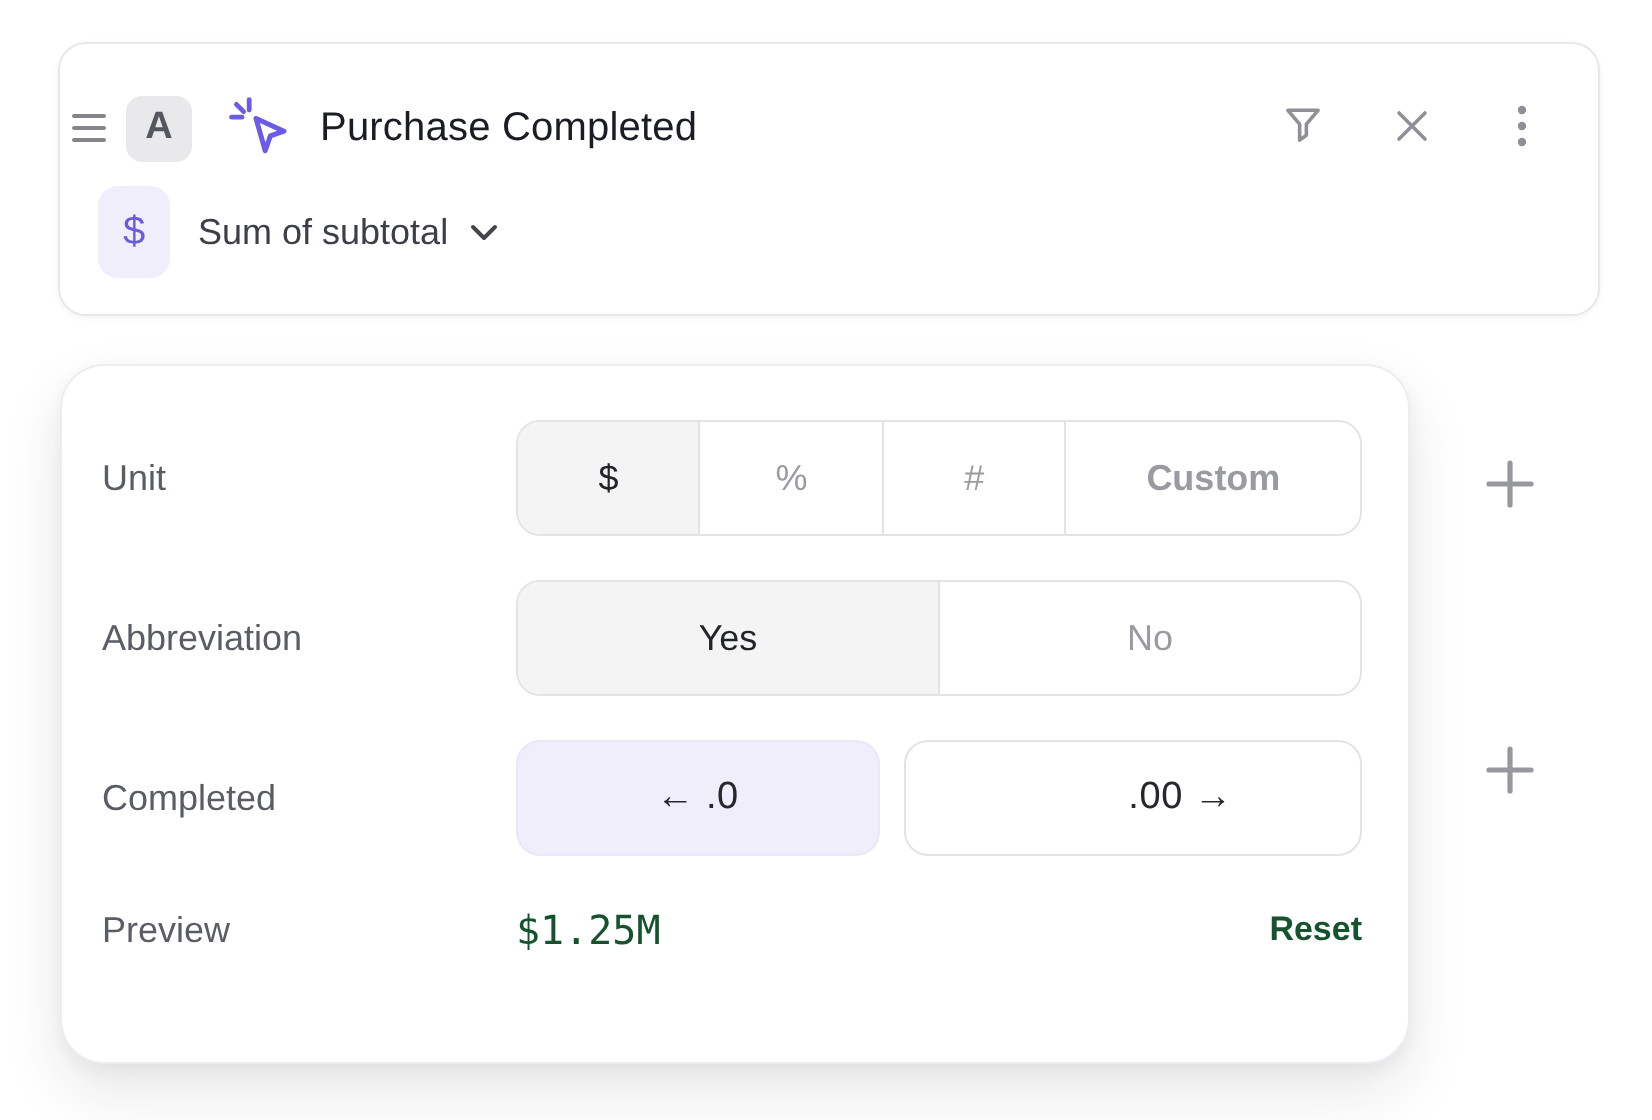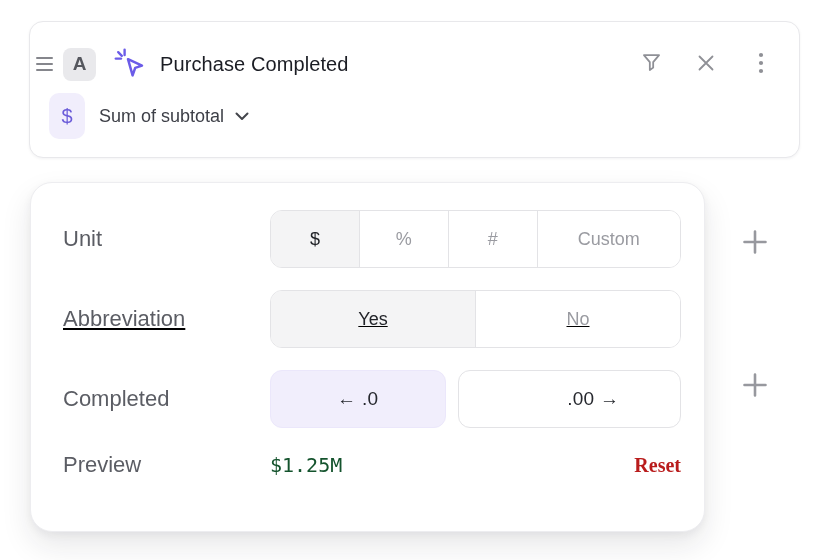--- a/index.html
+++ b/index.html
@@ -38,45 +38,45 @@
   .metric-select { margin-left:14px; display:flex; align-items:center; gap:11px; border:none; background:transparent; cursor:pointer; font-family:inherit; }
   .metric-label { font-size:18px; color:#3d3f47; font-weight:500; }
 
   
   .panel {
     position:absolute; left:30px; top:182px; width:675px; height:350px;
     background:#fff; border:1px solid #ededf0; border-radius:22px;
     box-shadow:0 14px 30px rgba(25,25,35,.10), 0 3px 9px rgba(25,25,35,.05);
   }
   .prow { position:absolute; left:20px; width:630px; height:58px; display:flex; align-items:center; }
-  .prow-unit { top:27px; } .prow-abbr { top:107px;text-decoration:underline; } .prow-dec { top:187px; } .prow-prev { top:253px; }
-  .rlabel { flex:0 0 207px; font-size:22px; color:#5b5d64;margin-left:12px; }
+  .prow-unit { top:27px; } .prow-abbr { top:107px; } .prow-dec { top:187px; } .prow-prev { top:253px; }
+  .rlabel { flex:0 0 207px; font-size:18px; color:#5b5d64; }
 
   .seg {
     display:flex; width:423px; height:58px; background:#fff;
     border:1px solid #e3e3e6; border-radius:12px; overflow:hidden;
   }
   .seg button {
     flex:1; border:none; background:#fff; color:#9a9ba1; font-size:18px;
     border-left:1px solid #e3e3e6; cursor:pointer; font-family:inherit;
   }
   .seg button:first-child { border-left:none; }
   .seg button.sel { background:#f4f4f5; color:#222429; font-weight:500; }
-  .seg .seg-custom { flex:1.62; }
+  .seg .seg-custom { flex:1.62;font-weight:bold; }
 
   .dec { display:flex; width:423px; gap:12px; }
   .dec button {
     flex:1; height:58px; border-radius:12px; font-size:19px; color:#26282e;
     cursor:pointer; font-family:inherit; letter-spacing:.3px;
   }
   .dec .dec-left { background:#f1eefc; border:1px solid #ebe7fb; }
   .dec .dec-right { background:#fff; border:1px solid #e3e3e6;padding-left:48px; }
 
   .preview-value { font-family:"DejaVu Sans Mono", monospace; font-size:20px; color:#14532d; }
-  .reset-btn { margin-left:auto; border:none; background:transparent; font-family:Liberation Serif, serif; font-size:20px; font-weight:700; color:#b91c1c; cursor:pointer; padding:0; }
+  .reset-btn { margin-left:auto; border:none; background:transparent; font-family:Liberation Sans, sans-serif; font-size:17px; font-weight:700; color:#14532d; cursor:pointer; padding:0; }
 
   
   .plus-btn { position:absolute; left:740px; width:30px; height:30px; border:none; background:transparent; cursor:pointer; display:flex; align-items:center; justify-content:center; }
   .plus-top { top:228px; } .plus-bottom { top:371px; }
 </style>
 </head>
 <body>
 
 <div class="stage">
 

